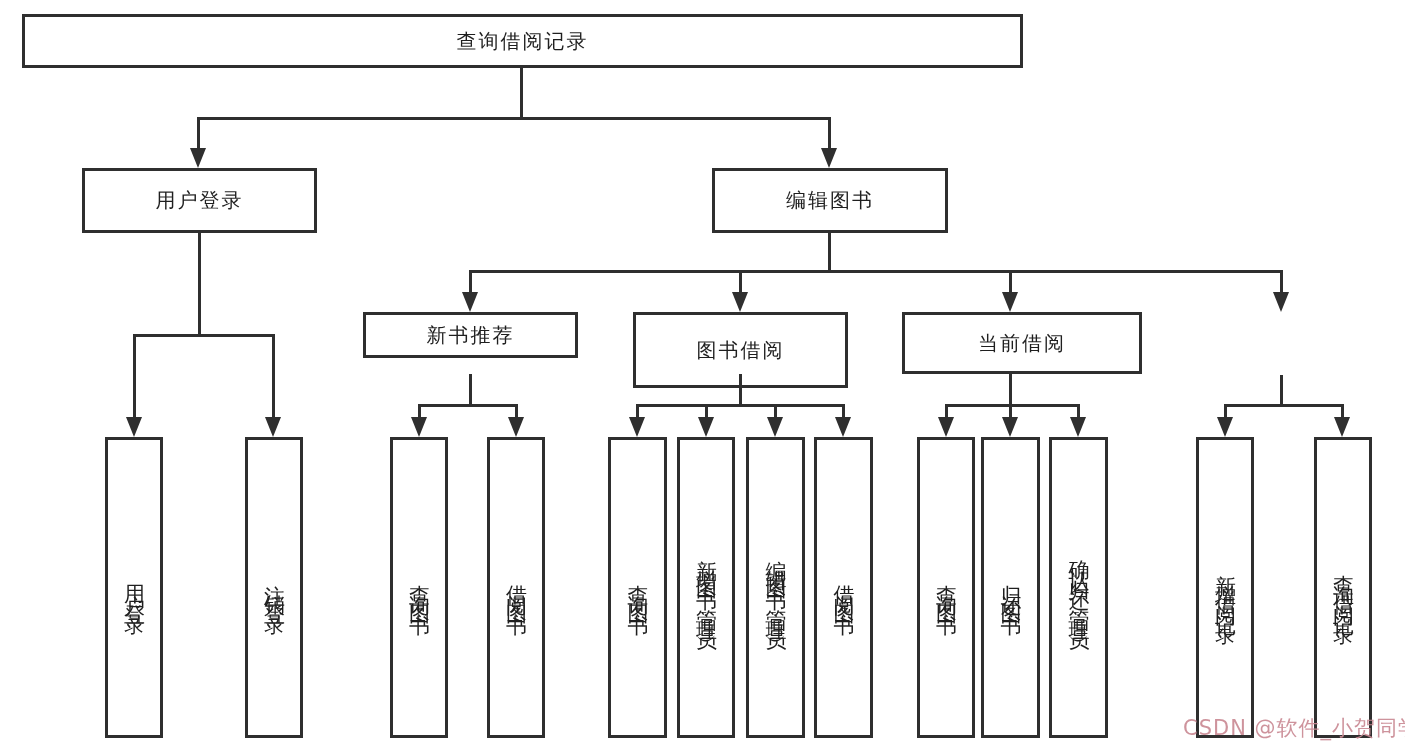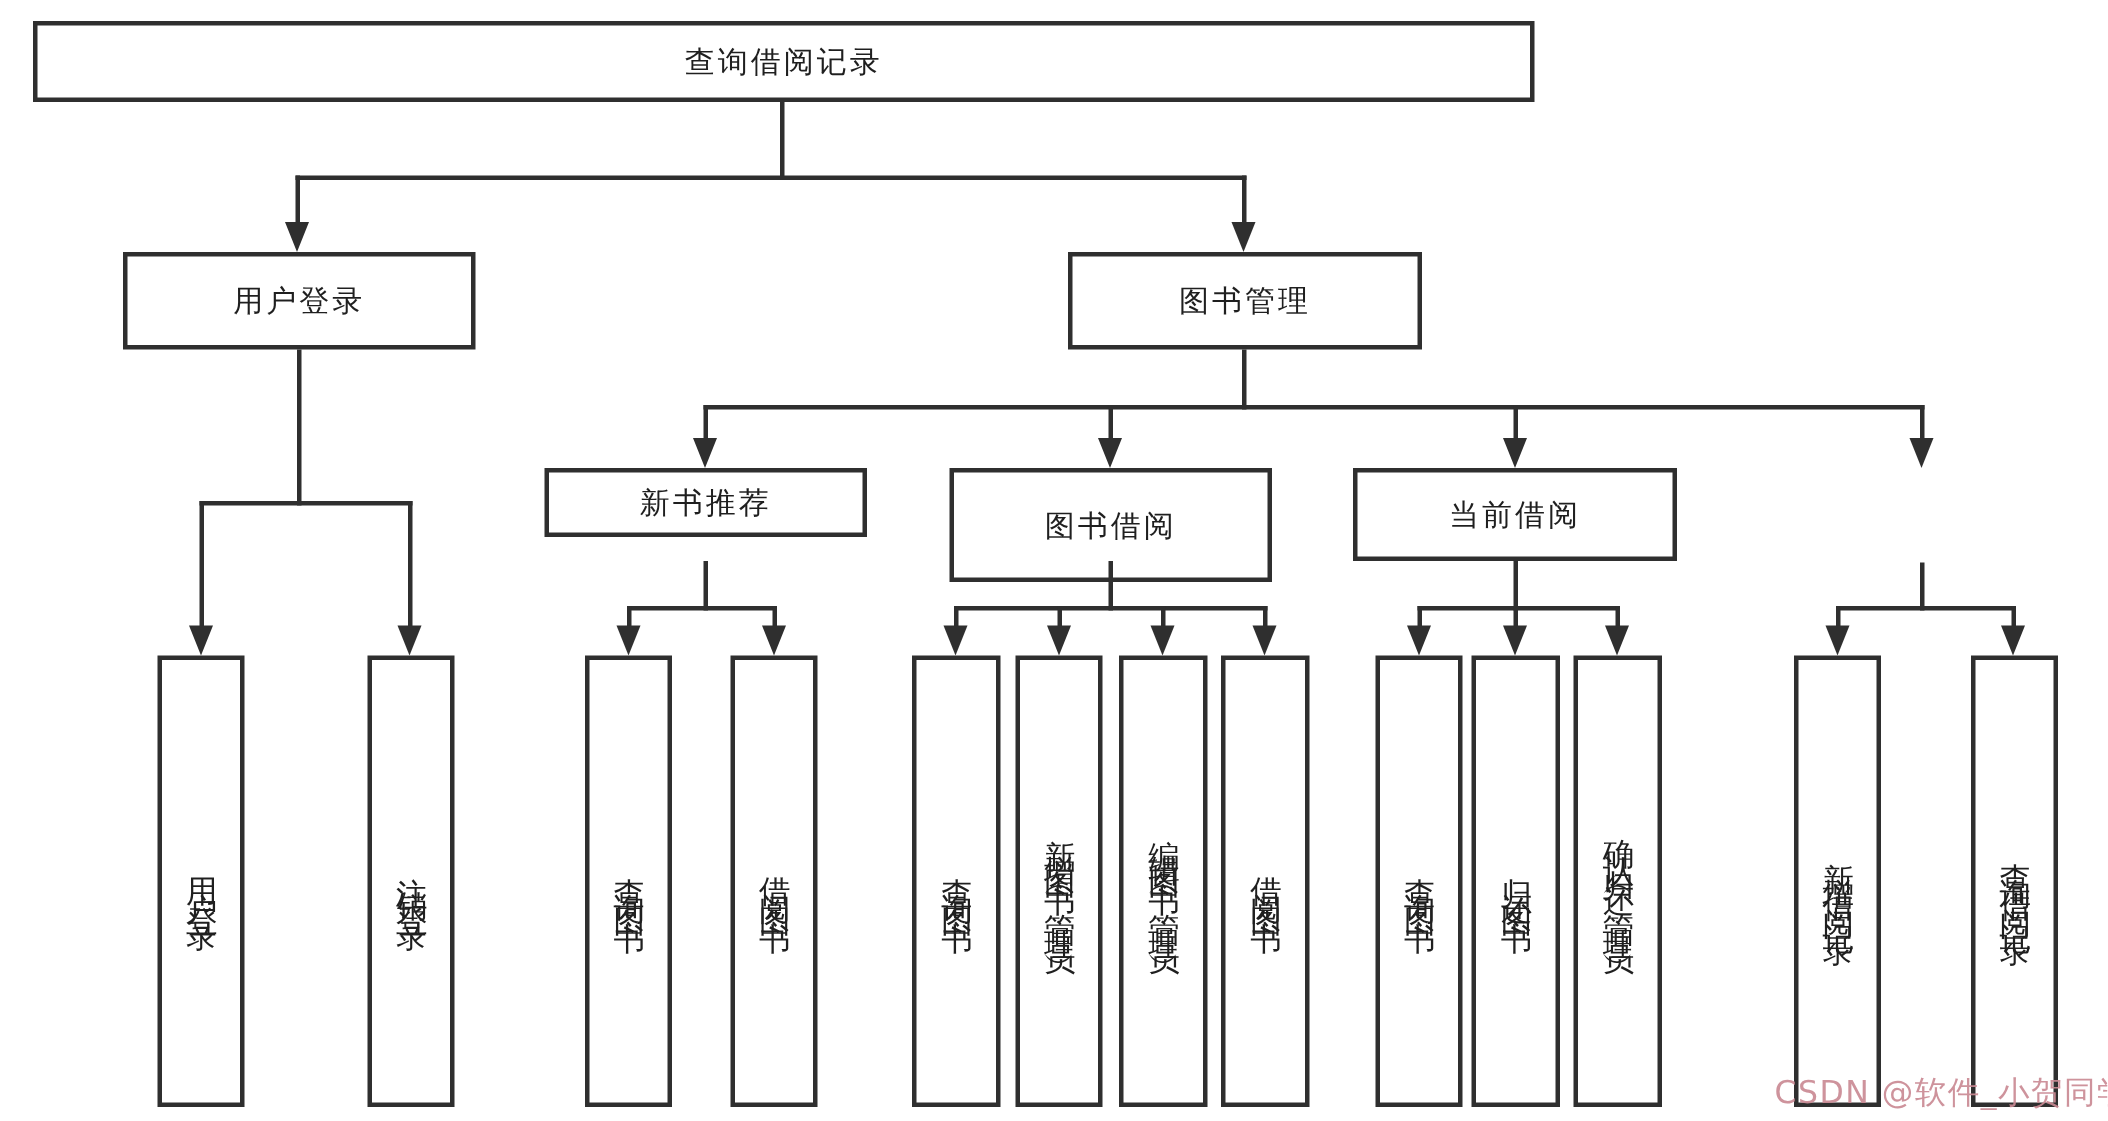--- a/index.html
+++ b/index.html
@@ -36,32 +36,32 @@
 
   <div class="box hbox" style="left:22px;top:14px;width:1001px;height:54px">
     <span>查询借阅记录</span>
   </div>
 
   <div class="box hbox" style="left:82px;top:168px;width:235px;height:65px">
     <span>用户登录</span>
   </div>
 
   <div class="box hbox" style="left:712px;top:168px;width:236px;height:65px">
-    <span>图书管理</span>
+    <span>编辑图书</span>
   </div>
 
   <div class="box hbox" style="left:363px;top:312px;width:215px;height:46px">
     <span>新书推荐</span>
   </div>
 
   <div class="box hbox" style="left:633px;top:312px;width:215px;height:76px">
     <span>图书借阅</span>
   </div>
 
-  <div class="box hbox" style="left:902px;top:312px;width:216px;height:62px">
+  <div class="box hbox" style="left:902px;top:312px;width:240px;height:62px">
     <span>当前借阅</span>
   </div>
 
 
   <div class="box vbox" style="left:105px;top:437px;width:58px;height:301px">
     <span>用户登录</span>
   </div>
   <div class="box vbox" style="left:245px;top:437px;width:58px;height:301px">
     <span>注销登录</span>
   </div>

